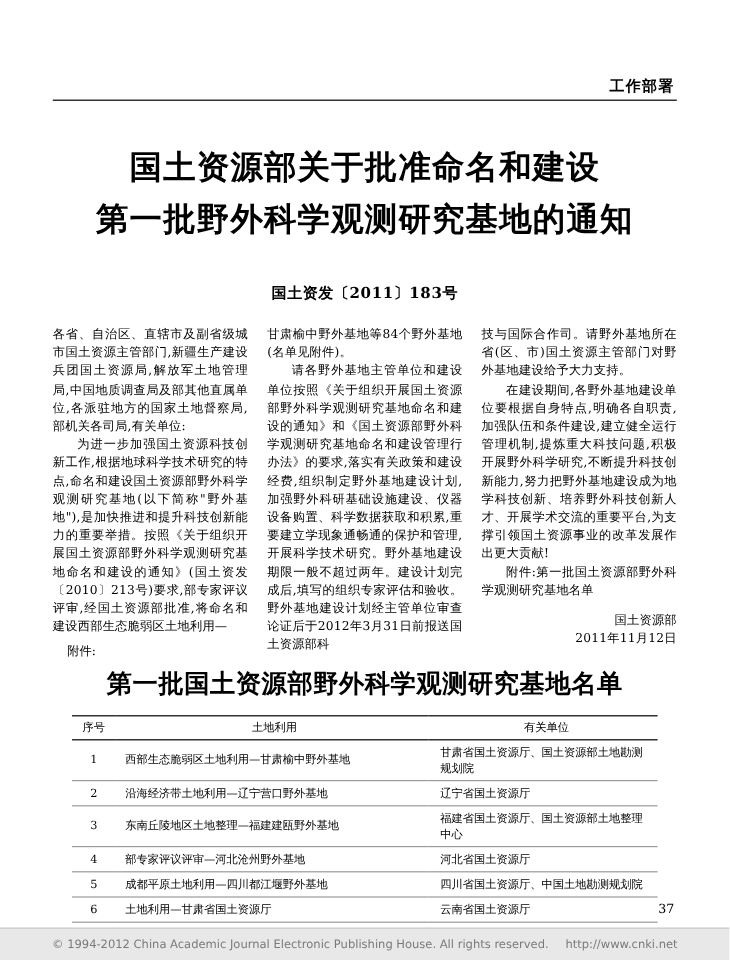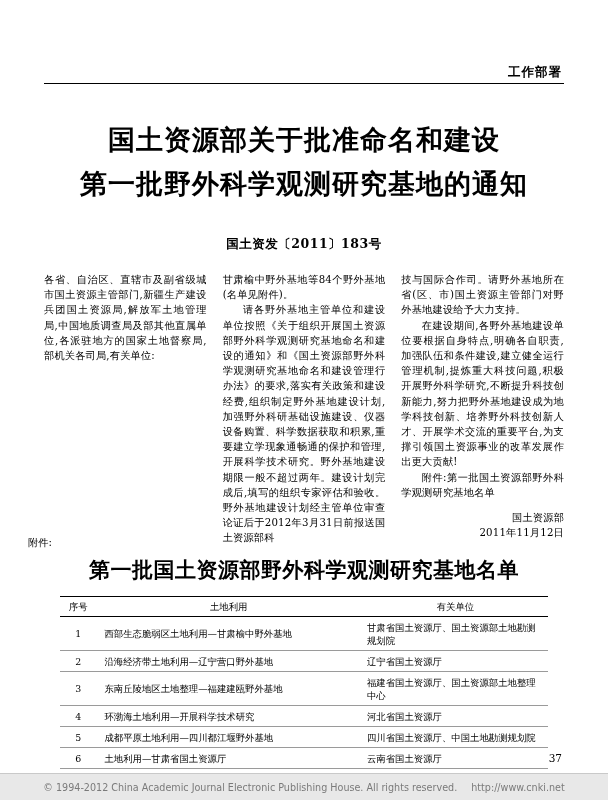--- a/index.html
+++ b/index.html
@@ -189,38 +189,39 @@
   <div class="doc-title">
     <span class="line1">国土资源部关于批准命名和建设</span>
     <span class="line2">第一批野外科学观测研究基地的通知</span>
   </div>
   <div class="doc-number">国土资发〔2011〕183号</div>
 
   <div class="columns">
 
     <div class="col">
       <p>各省、自治区、直辖市及副省级城市国土资源主管部门,新疆生产建设兵团国土资源局,解放军土地管理局,中国地质调查局及部其他直属单位,各派驻地方的国家土地督察局,部机关各司局,有关单位:</p>
+      <p class="ind">为进一步加强国土资源科技创新工作,根据地球科学技术研究的特点,命名和建设国土资源部野外科学观测研究基地(以下简称"野外基地"),是加快推进和提升科技创新能力的重要举措。按照《关于组织开展国土资源部野外科学观测研究基地命名和建设的通知》(国土资发〔2010〕213号)要求,部专家评议评审,经国土资源部批准,将命名和建设西部生态脆弱区土地利用—</p>
     </div>
 
     <div class="col">
       <p>甘肃榆中野外基地等84个野外基地(名单见附件)。</p>
       <p class="ind">请各野外基地主管单位和建设单位按照《关于组织开展国土资源部野外科学观测研究基地命名和建设的通知》和《国土资源部野外科学观测研究基地命名和建设管理行办法》的要求,落实有关政策和建设经费,组织制定野外基地建设计划,加强野外科研基础设施建设、仪器设备购置、科学数据获取和积累,重要建立学现象通畅通的保护和管理,开展科学技术研究。野外基地建设期限一般不超过两年。建设计划完成后,填写的组织专家评估和验收。野外基地建设计划经主管单位审查论证后于2012年3月31日前报送国土资源部科</p>
     </div>
 
     <div class="col">
       <p>技与国际合作司。请野外基地所在省(区、市)国土资源主管部门对野外基地建设给予大力支持。</p>
       <p class="ind">在建设期间,各野外基地建设单位要根据自身特点,明确各自职责,加强队伍和条件建设,建立健全运行管理机制,提炼重大科技问题,积极开展野外科学研究,不断提升科技创新能力,努力把野外基地建设成为地学科技创新、培养野外科技创新人才、开展学术交流的重要平台,为支撑引领国土资源事业的改革发展作出更大贡献!</p>
       <p class="ind">附件:第一批国土资源部野外科学观测研究基地名单</p>
       <p class="sig">国土资源部</p>
       <p class="sig2">2011年11月12日</p>
     </div>
 
   </div>
 
-  <div style="position:absolute; top:536px; left:28px; font-size:10.2px;">附件:</div>
+  <div style="position:absolute; top:536px; left:56px; font-size:10.2px;">附件:</div>
   <div class="list-title">第一批国土资源部野外科学观测研究基地名单</div>
 
   <div class="tbl-wrap">
     <table class="base-list">
       <thead>
         <tr>
           <th class="c-no">序号</th>
           <th class="c-name" style="text-align:center;">土地利用</th>
           <th class="c-org" style="text-align:center;">有关单位</th>
         </tr>
@@ -236,21 +237,21 @@
           <td class="c-name">沿海经济带土地利用—辽宁营口野外基地</td>
           <td class="c-org">辽宁省国土资源厅</td>
         </tr>
         <tr>
           <td class="c-no">3</td>
           <td class="c-name">东南丘陵地区土地整理—福建建瓯野外基地</td>
           <td class="c-org">福建省国土资源厅、国土资源部土地整理中心</td>
         </tr>
         <tr>
           <td class="c-no">4</td>
-          <td class="c-name">环渤海土地利用—开展科学技术研究</td>
+          <td class="c-name">部专家评议评审—河北沧州野外基地</td>
           <td class="c-org">河北省国土资源厅</td>
         </tr>
         <tr>
           <td class="c-no">5</td>
           <td class="c-name">成都平原土地利用—四川都江堰野外基地</td>
           <td class="c-org">四川省国土资源厅、中国土地勘测规划院</td>
         </tr>
         <tr>
           <td class="c-no">6</td>
           <td class="c-name">土地利用—甘肃省国土资源厅</td>

